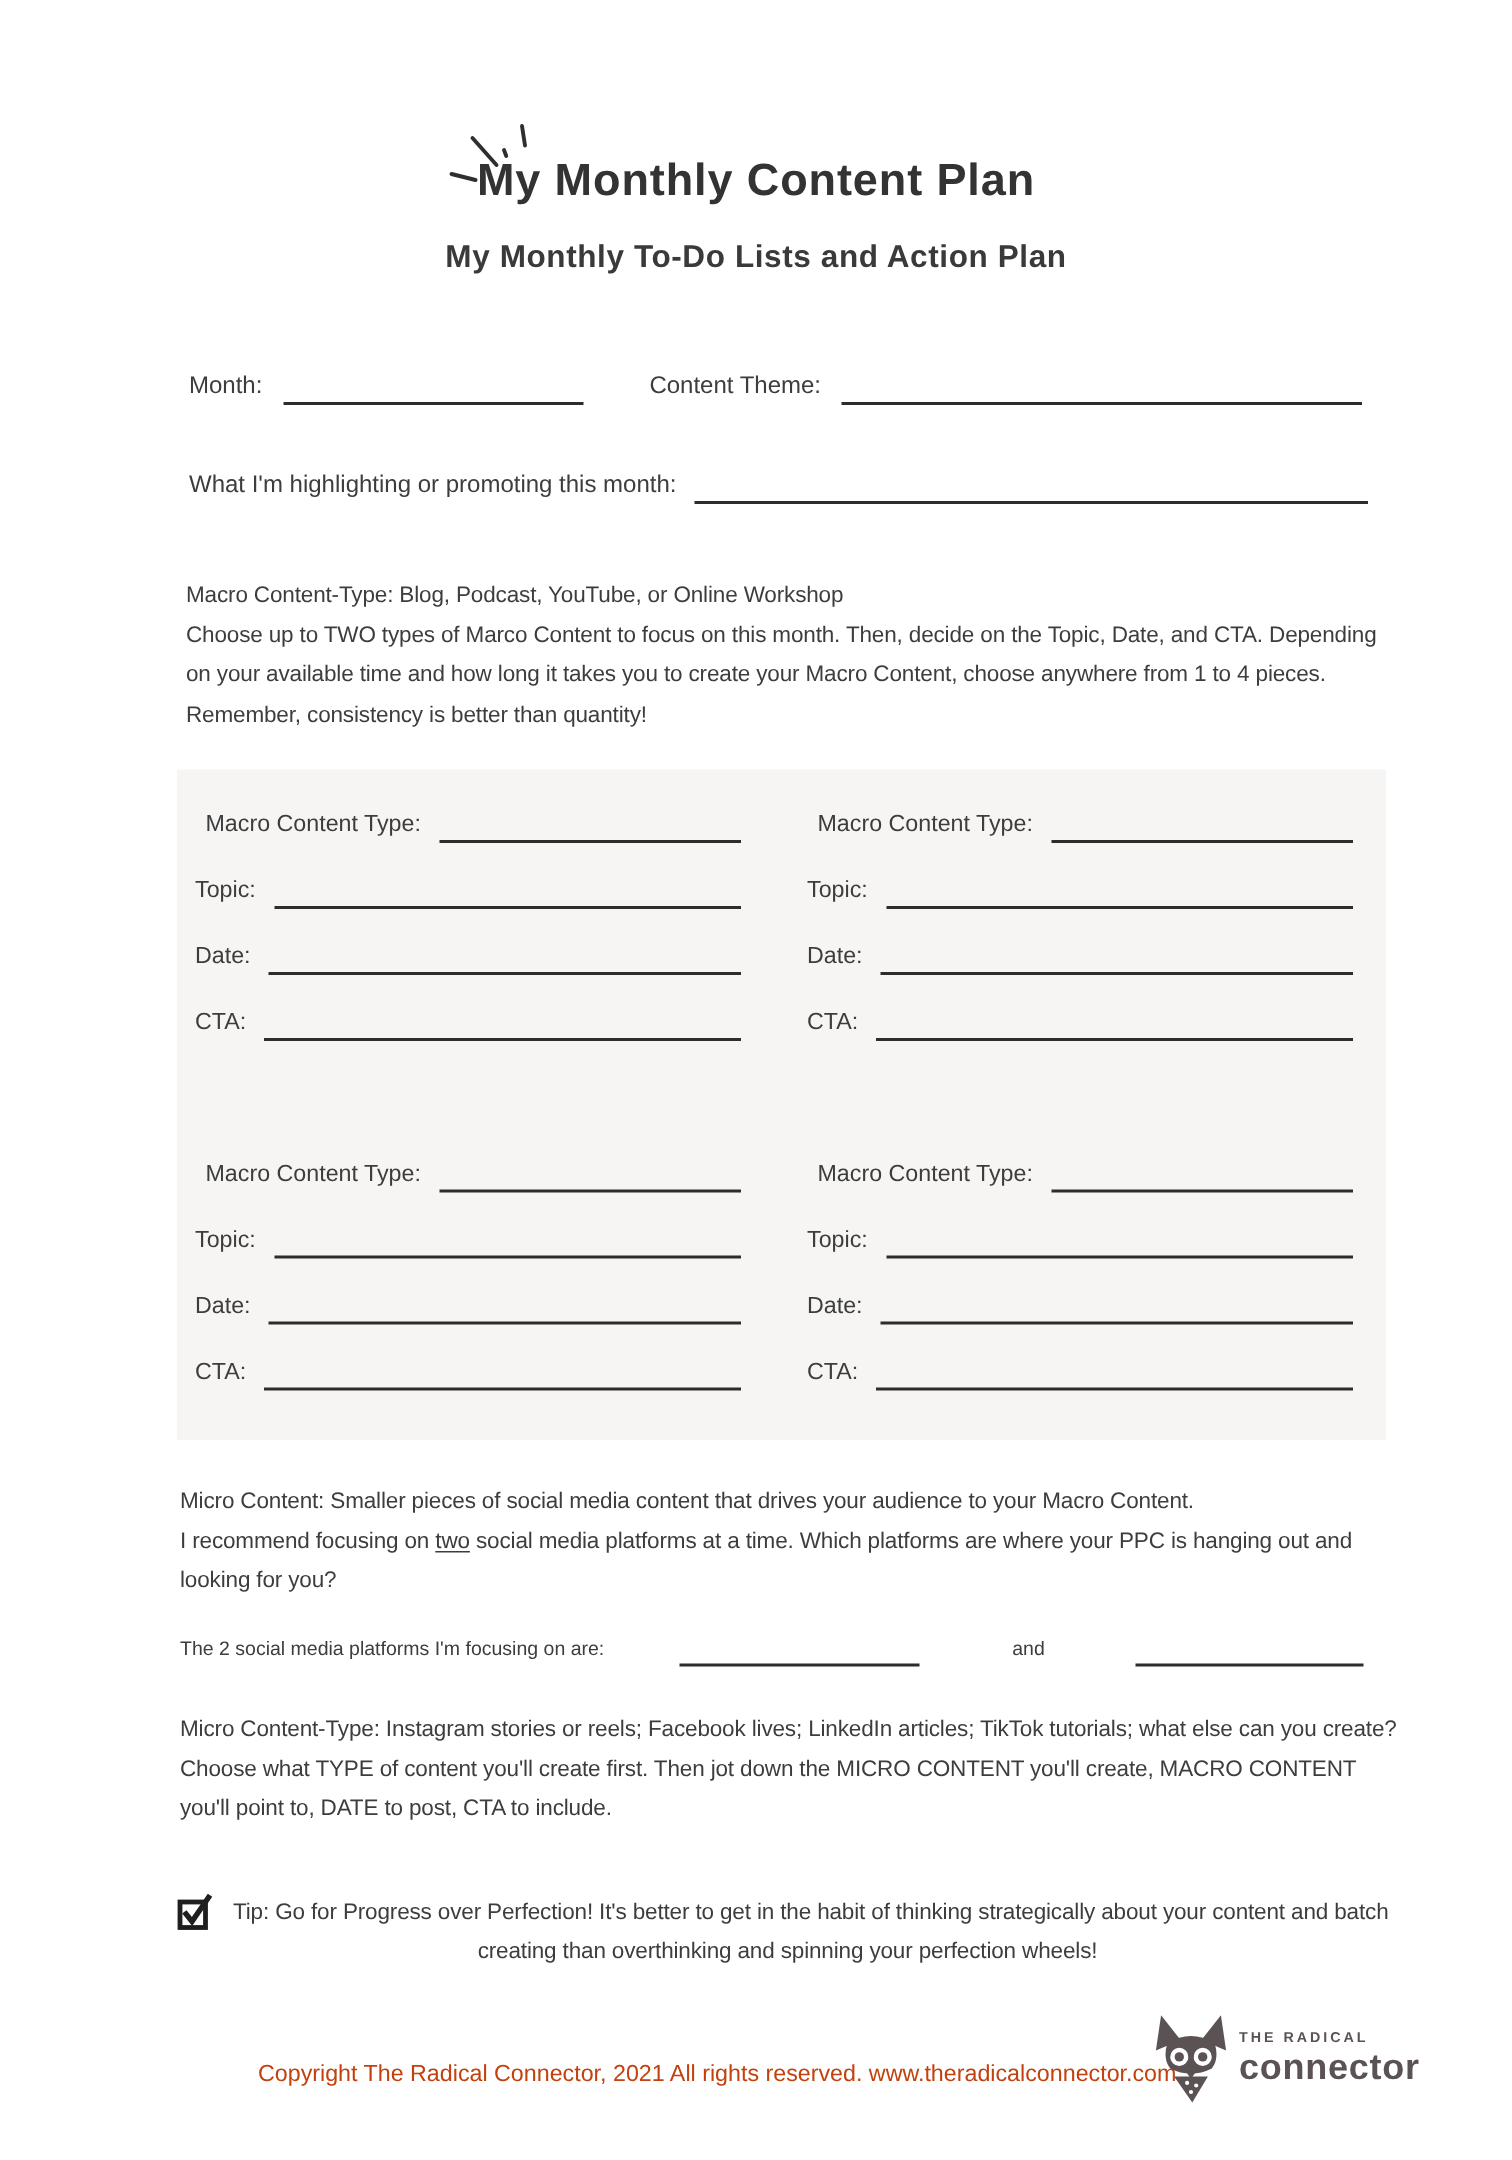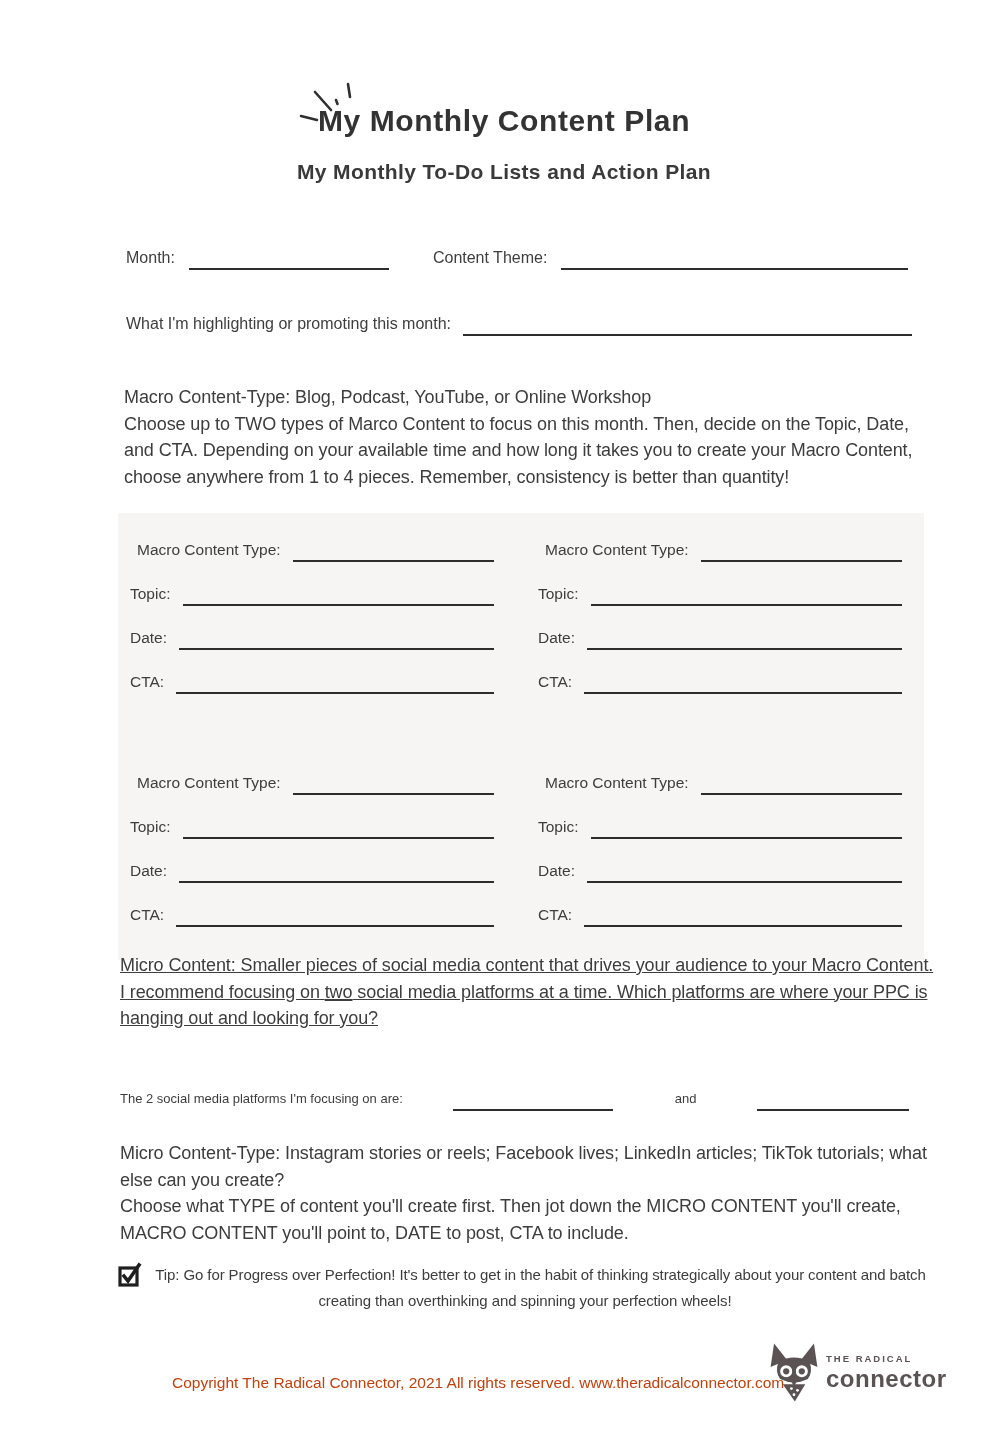--- a/index.html
+++ b/index.html
@@ -60,23 +60,23 @@
     top: 312px; left: 108px;
     width: 786px;
     display: flex;
     align-items: flex-start;
     font-size: 16px;
     line-height: 24px;
   }
   .row2 .lbl { white-space: nowrap; }
   .highlight-blank { flex: 1; height: 24px; margin-left: 12px; }
   
-  .para { font-size: 18px; line-height: 26.5px; letter-spacing: -0.1px; color: #3d3d3d; }
+  .para { font-size: 15px; line-height: 26.5px; letter-spacing: -0.1px; color: #3d3d3d; }
   .macro-intro { position: absolute; top: 384px; left: 106px; width: 800px; }
-  .micro-intro { position: absolute; top: 952px; left: 102px; width: 814px; text-decoration: underline; }
+  .micro-intro { position: absolute; top: 988px; left: 102px; width: 814px; }
   .micro-type  { position: absolute; top: 1140px; left: 102px; width: 814px; }
   .para span.block { display: block; }
   .u { text-decoration: underline; text-underline-offset: 2px; }
   
   .panel {
     position: absolute;
     top: 513px; left: 100px;
     width: 806px; height: 447px;
     background: #f6f5f4;
     padding: 25px 22px 0 12px;

